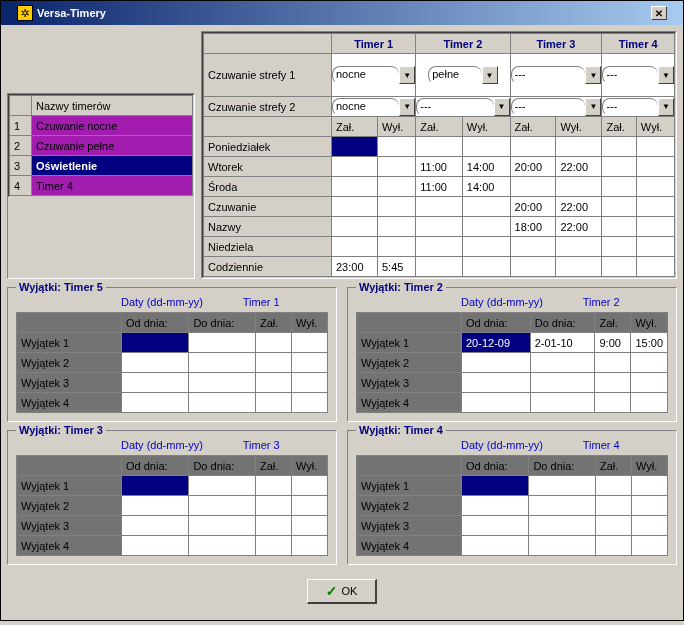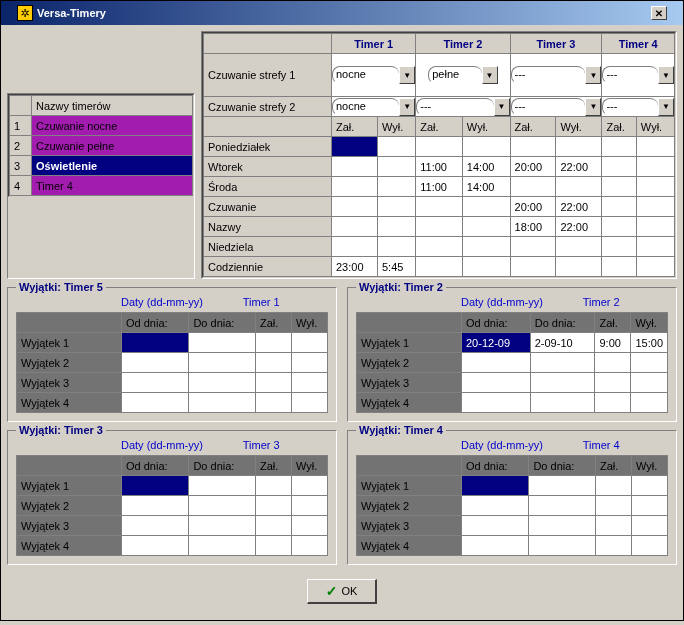--- a/index.html
+++ b/index.html
@@ -304,21 +304,21 @@
               <tr>
                 <th style="width:105px"></th>
                 <th>Od dnia:</th>
                 <th>Do dnia:</th>
                 <th style="width:36px">Zał.</th>
                 <th style="width:36px">Wył.</th>
               </tr>
           <tr>
                 <th>Wyjątek 1</th>
                 <td class="sel-cell">20-12-09</td>
-                <td>2-09-10</td>
+                <td>2-01-10</td>
                 <td>9:00</td>
                 <td>15:00</td>
               </tr>
           <tr>
                 <th>Wyjątek 2</th>
                 <td></td>
                 <td></td>
                 <td></td>
                 <td></td>
               </tr>

